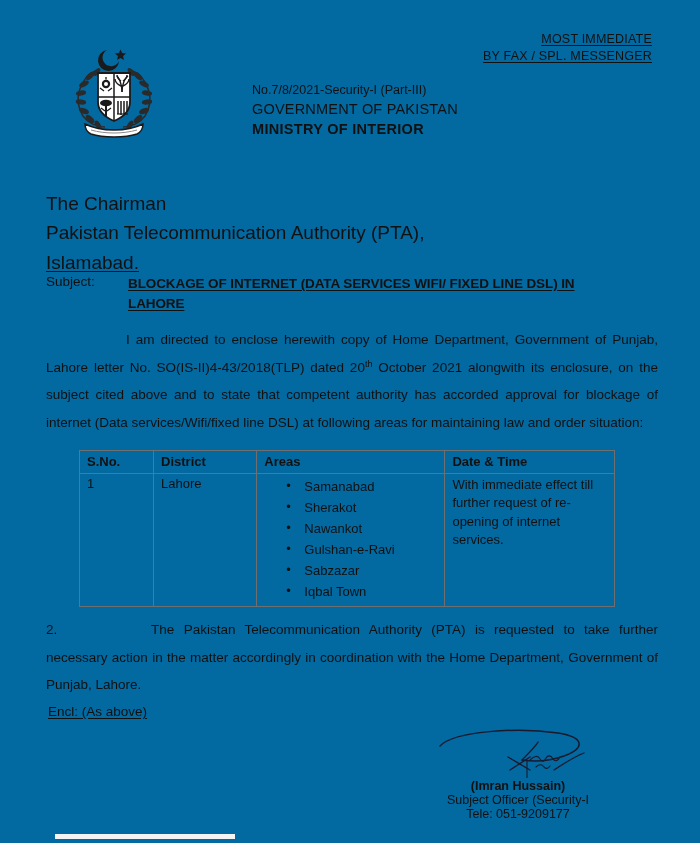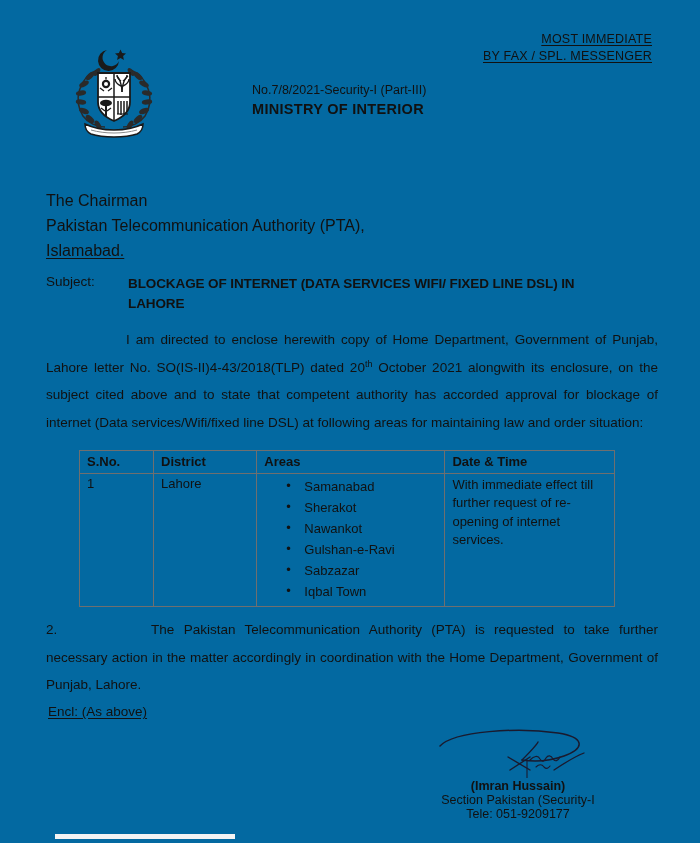--- a/index.html
+++ b/index.html
@@ -69,21 +69,21 @@
     top: 159px;
     font-size: 13.5px;
   }
   .dateline sup { font-size: 9px; }
 
   
   .addressee {
     position: absolute;
     left: 46px;
     top: 189px;
-    font-size: 16px;
+    font-size: 19px;
     line-height: 1.55;
   }
   .addressee .u {
     text-decoration: underline;
     text-underline-offset: 2px;
   }
 
   
   .subject-row {
     position: absolute;
@@ -98,20 +98,21 @@
     font-size: 13.5px;
   }
   .subject-text {
     margin-left: 82px;
     font-size: 13.5px;
     font-weight: bold;
     line-height: 1.45;
     letter-spacing: -.1px;
   }
   .subject-text span {
+    text-decoration: underline;
     text-underline-offset: 2px;
   }
 
   
   .para {
     position: absolute;
     left: 46px;
     width: 612px;
     font-size: 13.5px;
     line-height: 2.05;
@@ -301,20 +302,21 @@
 
       <g>
         <path d="M28 98 C44 106, 70 106, 86 98 C86 102, 84 106, 80 108 C68 112, 46 112, 34 108 C30 106, 28 102, 28 98 Z" fill="#ffffff" stroke="#1a1a1a" stroke-width="1.5"></path>
         <path d="M34 104 C48 108, 66 108, 80 104" stroke="#8a8a8a" stroke-width="1" fill="none"></path>
       </g>
     </svg>
   </div>
 
   <div class="letterhead">
     <div class="lh-ref">No.7/8/2021-Security-I (Part-III)</div>
+    <div class="lh-gov">GOVERNMENT OF PAKISTAN</div>
     <div class="lh-min">MINISTRY OF INTERIOR</div>
   </div>
 
 
   <div class="addressee">
     <div>The Chairman</div>
     <div>Pakistan Telecommunication Authority (PTA),</div>
     <div class="u">Islamabad.</div>
   </div>
 
@@ -372,18 +374,18 @@
         <path d="M96 34 C104 26, 110 20, 112 16" stroke-width="1.4"></path>
         <path d="M82 31 L104 44" stroke-width="1.4"></path>
         <path d="M104 31 L84 44" stroke-width="1.4"></path>
         <path d="M104 34 c4 -4, 8 -5, 10 -1 c2 3, 4 3, 6 -1 c2 -3, 5 -3, 7 1 c2 3, 5 2, 7 -2" stroke-width="1.2"></path>
         <path d="M110 41 c3 -3, 6 -3, 8 0 c2 2, 4 2, 6 -1" stroke-width="1.1"></path>
         <path d="M128 44 C140 36, 150 30, 158 27" stroke-width="1.3"></path>
         <path d="M101 34 L101 52" stroke-width="1.1"></path>
       </g>
     </svg>
     <div class="sig-name">(Imran Hussain)</div>
-    <div class="sig-title">Section Pakistan (Security-I</div>
+    <div class="sig-title">Subject Officer (Security-I</div>
     <div class="sig-tele">Tele: 051-9209177</div>
   </div>
 
   <div class="bottom-smudge"></div>
 </div>
 
 </body></html>

